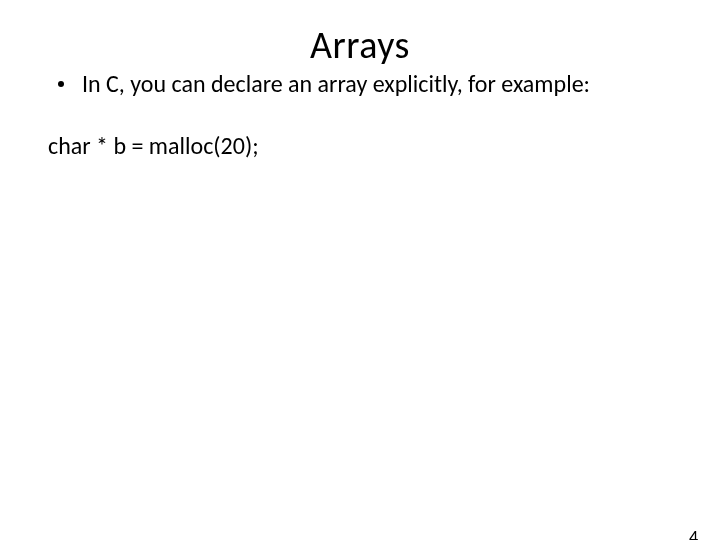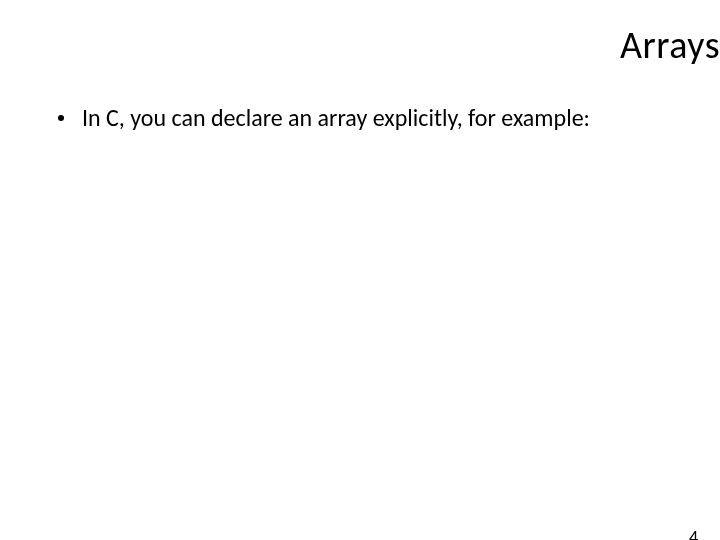--- a/index.html
+++ b/index.html
@@ -13,25 +13,24 @@
     position: relative;
     overflow: hidden;
   }
   .slide {
     width: 720px;
     height: 540px;
     position: relative;
     box-sizing: border-box;
   }
   .title {
-    text-align: right;
+    text-align: center;
     font-size: 38px;
     font-weight: 400;
     margin-top: 22px;
-    margin-bottom: 34px;
     letter-spacing: 0.5px;
   }
   .content {
     padding-left: 48px;
     padding-right: 48px;
     font-size: 24px;
     line-height: 1.35;
   }
   .bullet-row {
     display: flex;
@@ -72,19 +71,20 @@
   <div class="title">Arrays</div>
 
   <div class="content">
 
     <div class="bullet-row">
       <div class="bullet-dot"></div>
       <div class="bullet-text">In C, you can declare an array explicitly, for example:</div>
     </div>
 
     <div class="code-lines">
+      <div class="code-line">char * b = malloc(20);</div>
     </div>
 
   </div>
 
   <div class="page-number">4</div>
 
 </div>
 
 </body></html>

